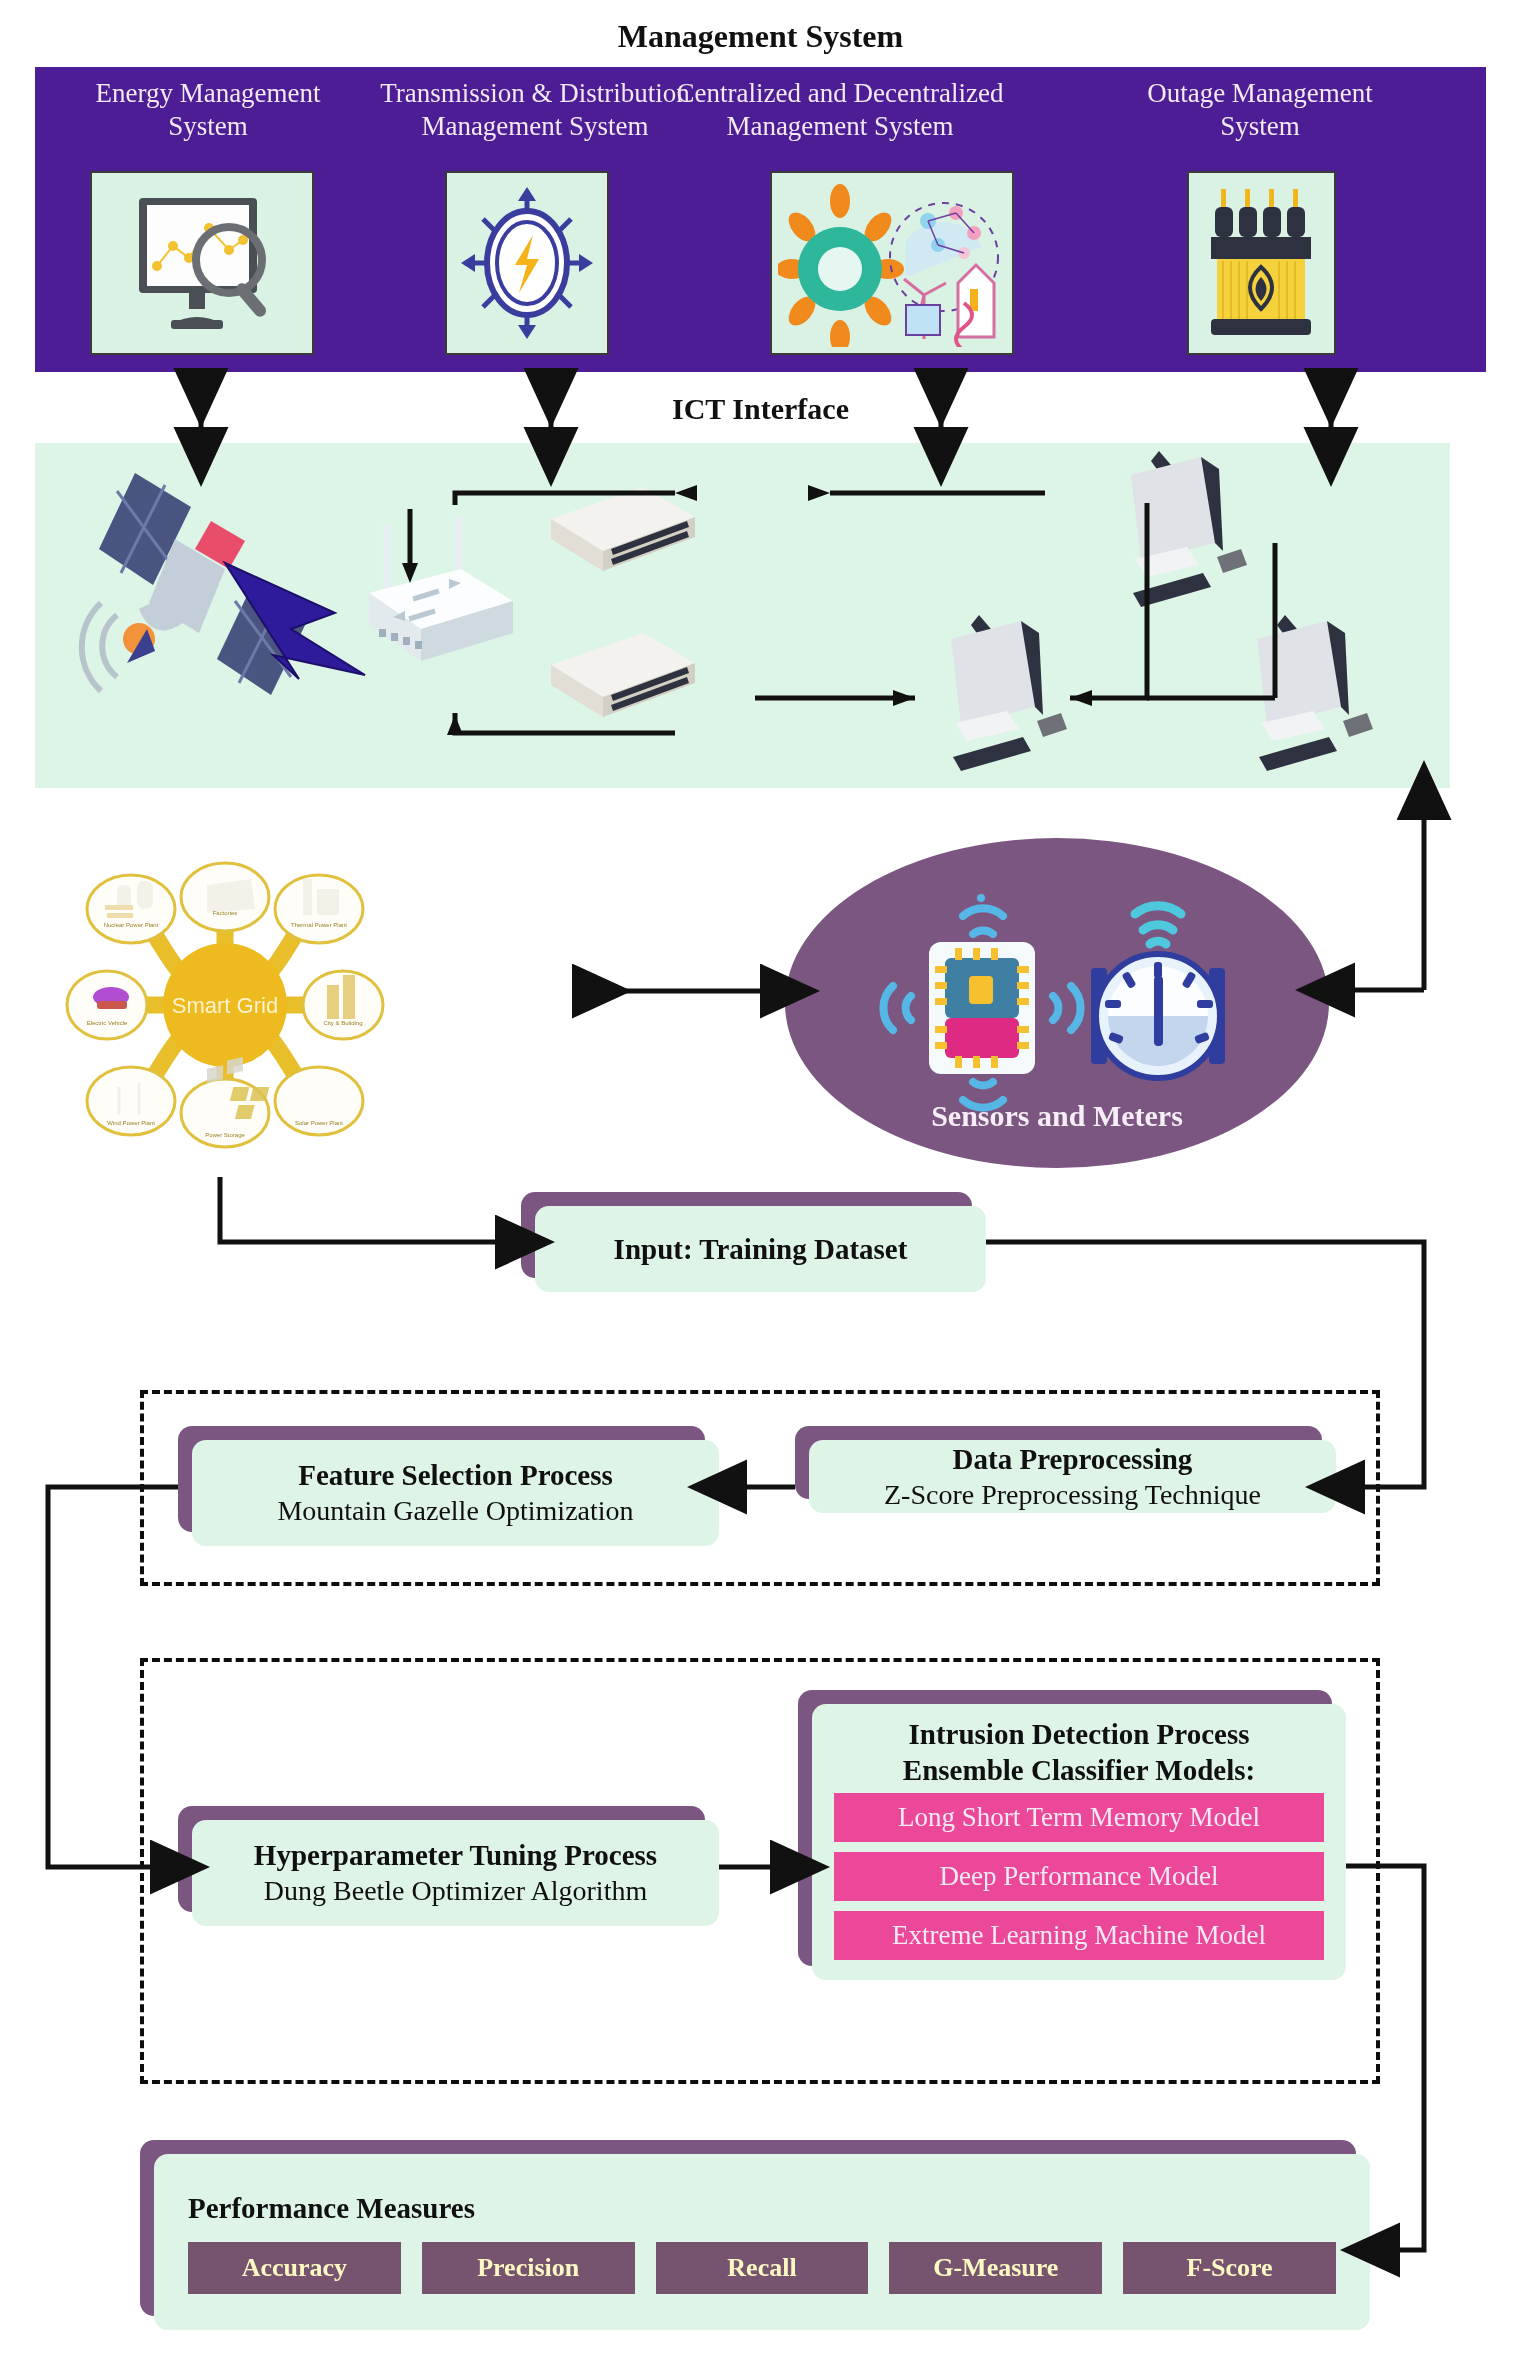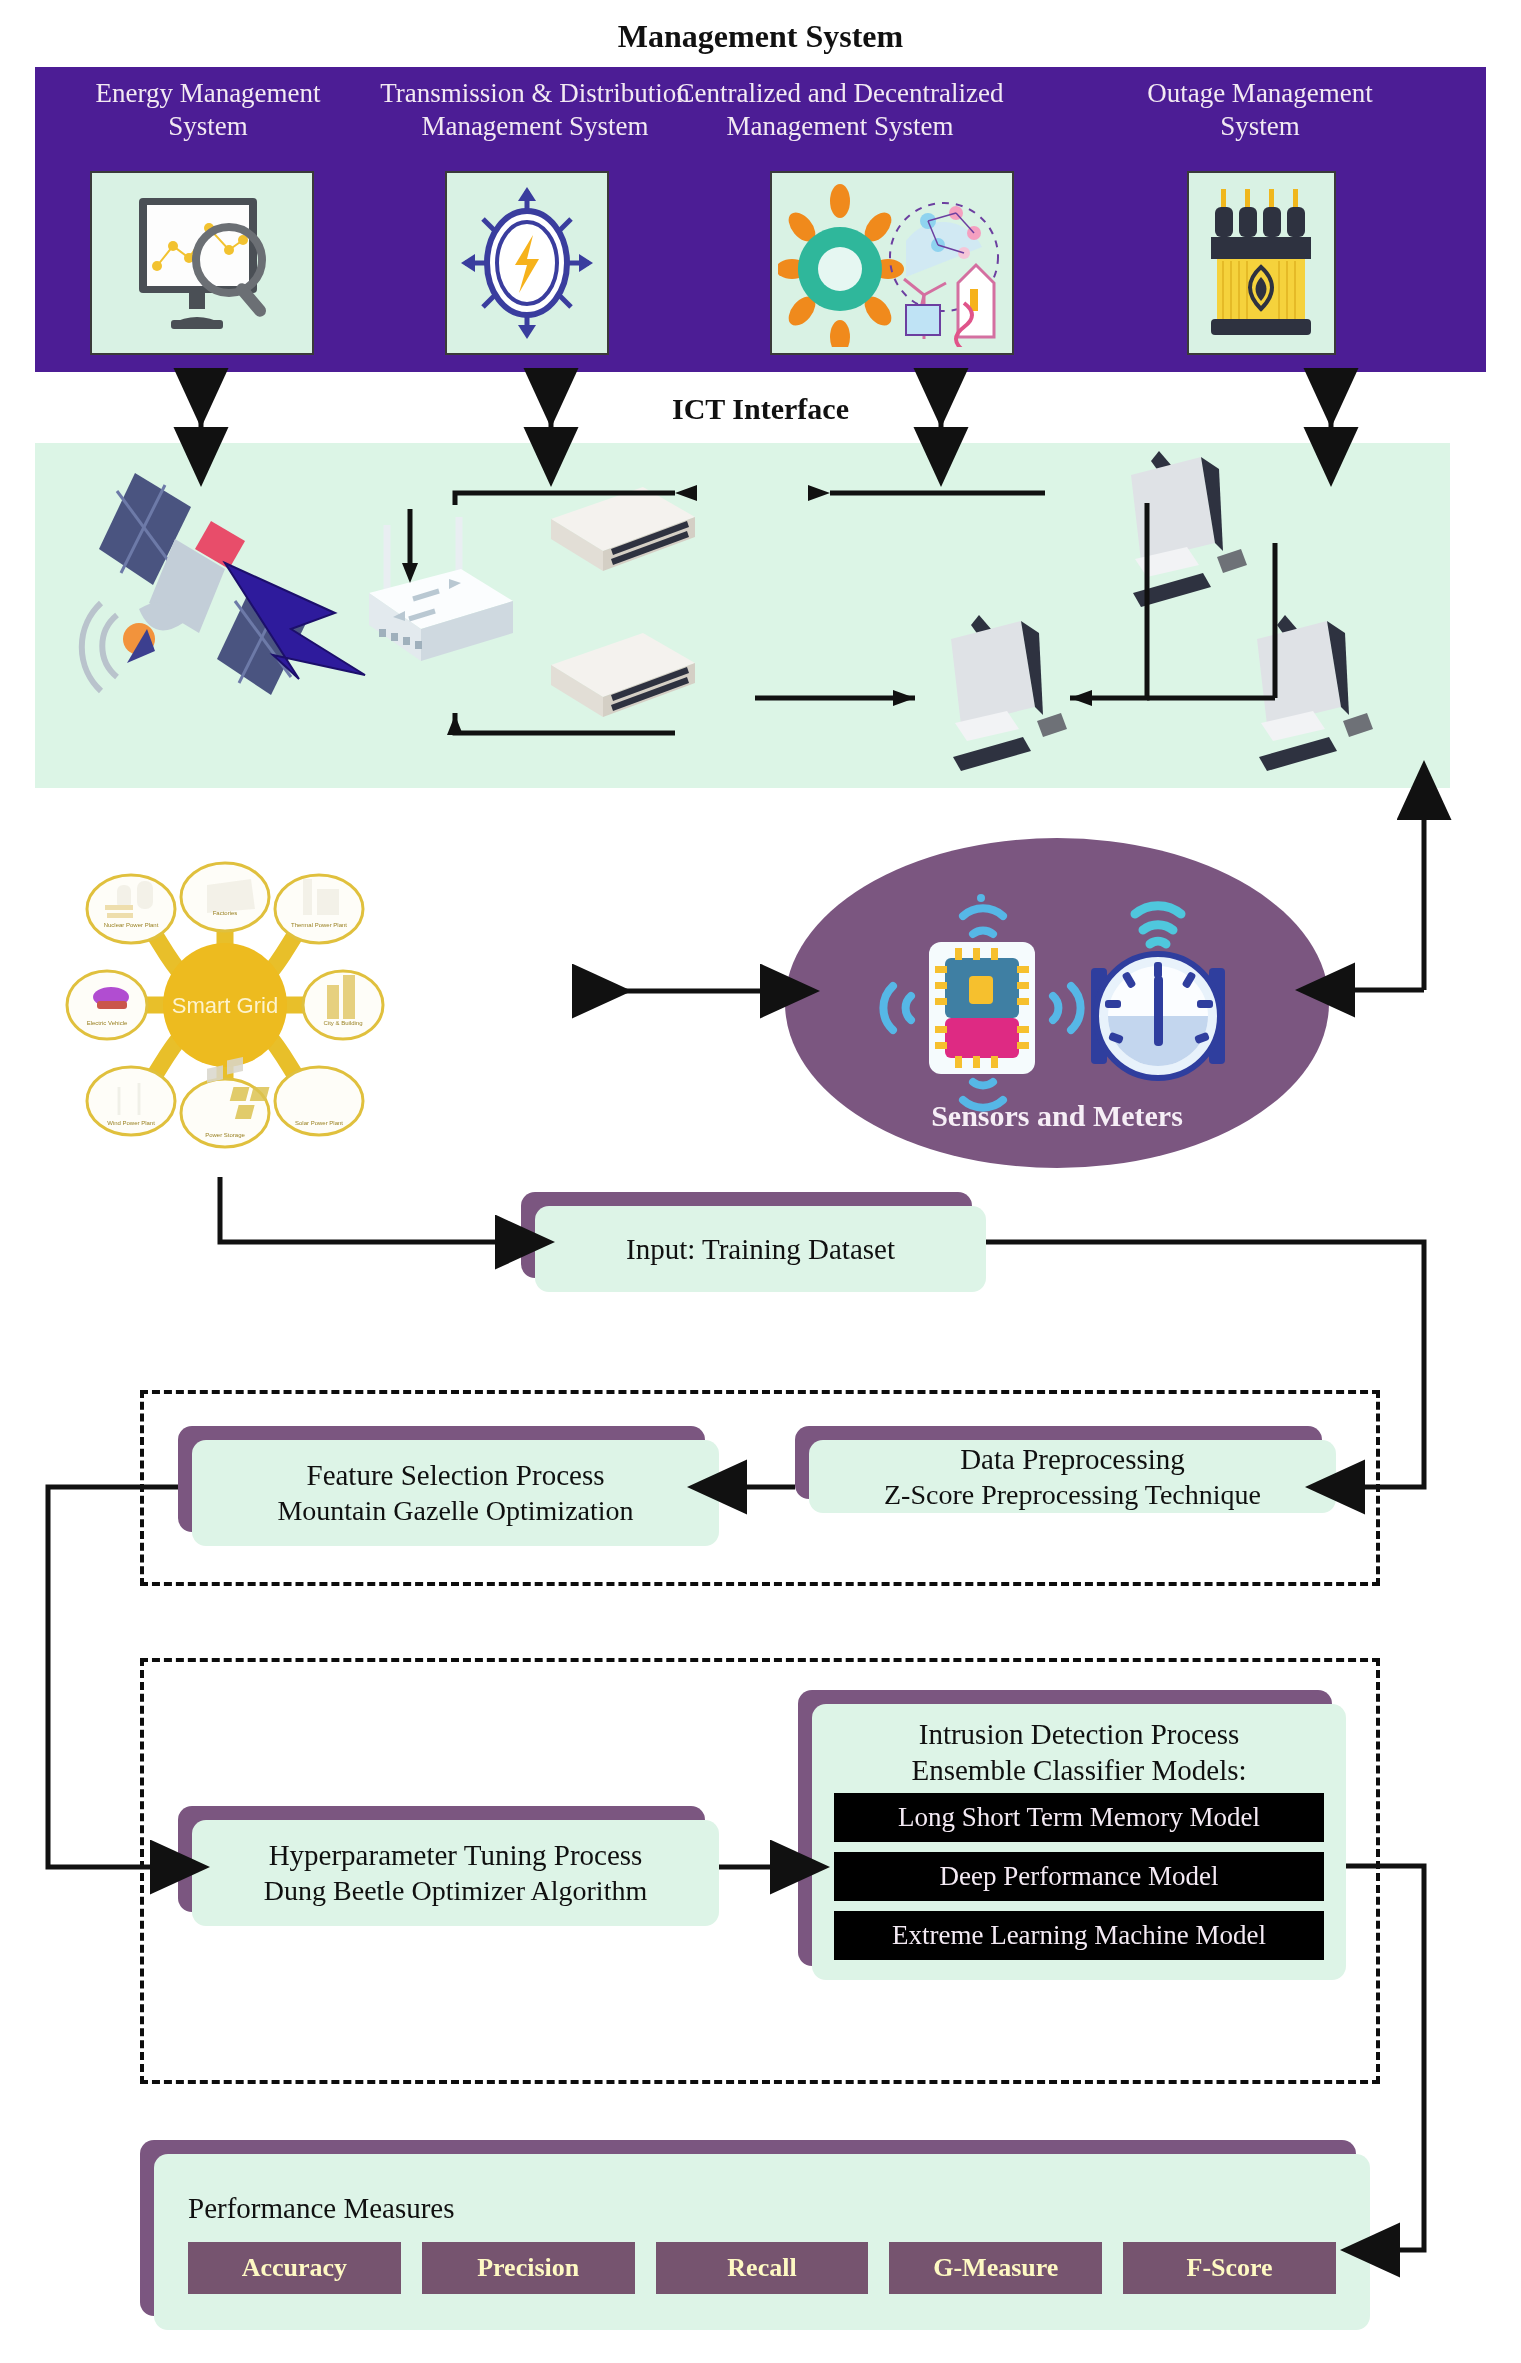--- a/index.html
+++ b/index.html
@@ -18,24 +18,24 @@
 
   
   #ict-title{left:0;top:392px;width:1521px;font-size:30px;}
   #ict-band{left:35px;top:443px;width:1415px;height:345px;background:#dcf5e6;}
 
   
   .card{position:absolute;}
   .card .shadow{position:absolute;left:0;top:0;right:14px;bottom:14px;background:#7b5680;border-radius:14px;}
   .card .face{position:absolute;left:14px;top:14px;right:0;bottom:0;background:#ddf4e7;border-radius:14px;
               display:flex;flex-direction:column;align-items:center;justify-content:center;}
-  .card .t1{font-weight:normal;font-size:29px;color:#101010;line-height:36px;}
+  .card .t1{font-weight:bold;font-size:29px;color:#101010;line-height:36px;}
   .card .t2{font-size:28px;color:#101010;line-height:36px;}
 
-  .pill{background:#000000;color:#f4eaf4;font-size:27px;text-align:center;
+  .pill{background:#ec4899;color:#f4eaf4;font-size:27px;text-align:center;
         padding:9px 0;width:calc(100% - 44px);margin:5px 0;}
 
   .measure{background:#76546f;color:#fef9c3;font-weight:bold;font-size:26px;text-align:center;
            padding:11px 0;flex:1;margin-right:21px;}
   .measure:last-child{margin-right:0;}
 
   .dashbox{position:absolute;border:4px dashed #0d0d0d;}
 
   svg.ovl{position:absolute;left:0;top:0;width:1521px;height:2363px;pointer-events:none;}
 </style>

